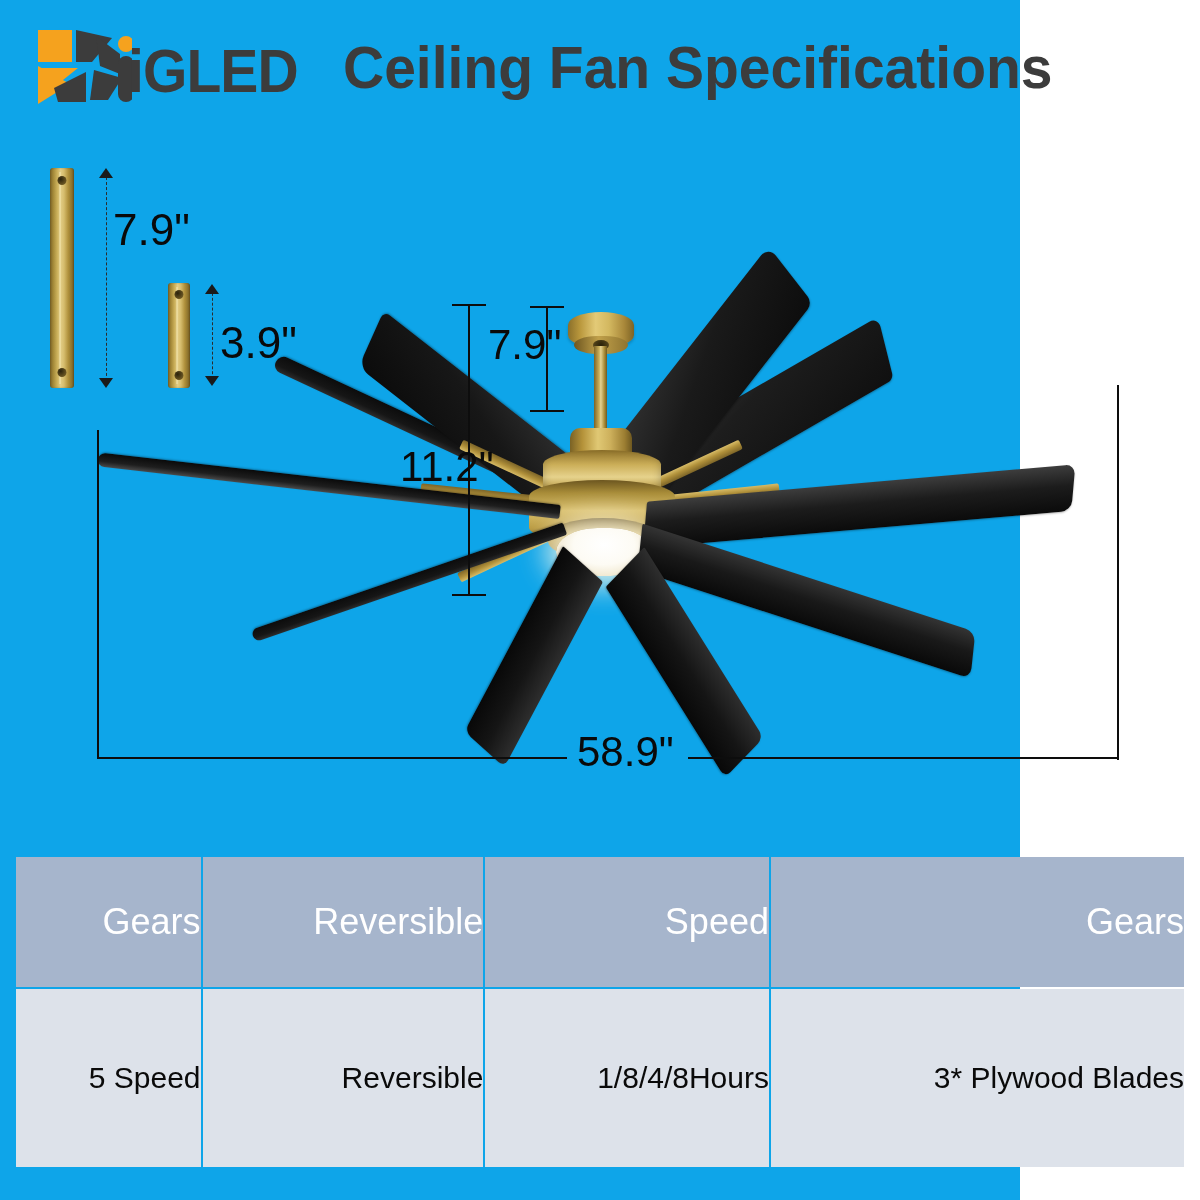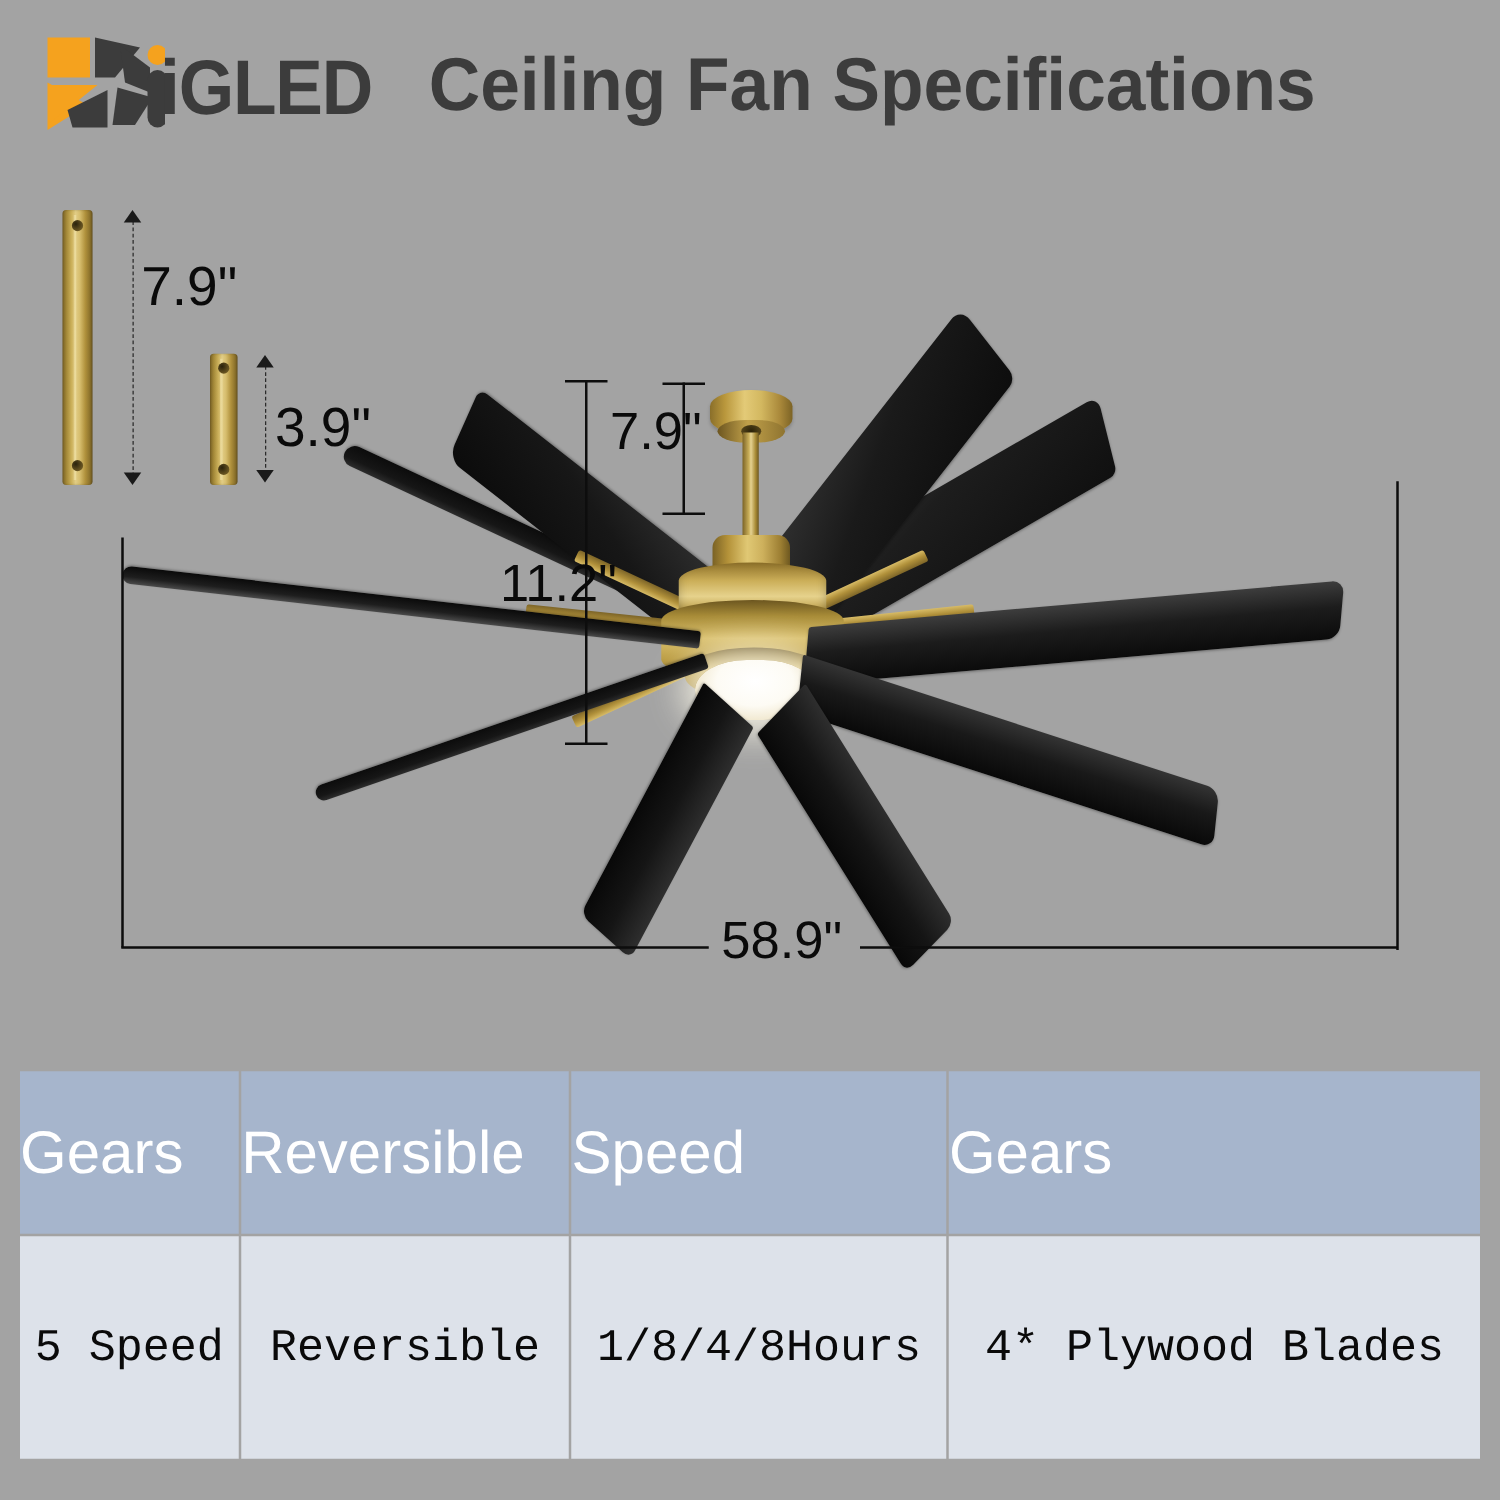--- a/index.html
+++ b/index.html
@@ -3,21 +3,21 @@
 <meta charset="utf-8">
 <title>Ceiling Fan Specifications</title>
 <style>
   * { box-sizing: border-box; margin: 0; padding: 0; }
   html, body {
     width: 1200px; height: 1200px;
     background: #ffffff;
     font-family: "Liberation Sans", sans-serif;
     overflow: hidden;
   }
-  #page { position: relative; width: 1200px; height: 1200px; background:#a3a3a3; }
+  #page { position: relative; width: 1020px; height: 1200px; background:#0ea5e9; }
 
   
   .header { position: absolute; left: 0; top: 0; width: 1200px; height: 130px; }
   .logo-mark { position: absolute; left: 34px; top: 28px; width: 98px; height: 78px; }
   .brand-text {
     position: absolute; left: 128px; top: 35px;
     font-size: 62px; font-weight: bold; letter-spacing: -1px;
     color: #3c3c3c;
     font-family: "Liberation Sans", sans-serif;
     transform: scaleX(0.92); transform-origin: left top;
@@ -136,29 +136,29 @@
     border-radius: 2px;
   }
 
   
   .spec-table {
     position: absolute; left: 14px; top: 855px;
     width: 1172px; border-collapse: separate; border-spacing: 2px;
   }
   .spec-table th {
     background: #a6b5cc; color: #ffffff;
-    font-size: 48px; font-weight: normal;
-    height: 130px; text-align: left; vertical-align: middle;
+    font-size: 36px; font-weight: normal;
+    height: 130px; text-align: right; vertical-align: middle;
     font-family: "Liberation Sans", sans-serif;
   }
   .spec-table td {
     background: #dde2ea; color: #0a0a0a;
-    font-size: 36px; font-weight: normal;
-    height: 178px; text-align: center; vertical-align: middle;
-    font-family: Liberation Mono, monospace;
+    font-size: 30px; font-weight: normal;
+    height: 178px; text-align: right; vertical-align: middle;
+    font-family: Liberation Sans, sans-serif;
   }
 </style>
 </head>
 <body>
 
 <div id="page">
 
   <div class="header">
 
     <svg class="logo-mark" viewBox="0 0 98 78">
@@ -279,18 +279,18 @@
         <th>Reversible</th>
         <th>Speed</th>
         <th>Gears</th>
       </tr>
     </thead>
     <tbody>
       <tr>
         <td>5 Speed</td>
         <td>Reversible</td>
         <td>1/8/4/8Hours</td>
-        <td>4* Plywood Blades</td>
+        <td>3* Plywood Blades</td>
       </tr>
     </tbody>
   </table>
 
 </div>
 
 </body></html>

